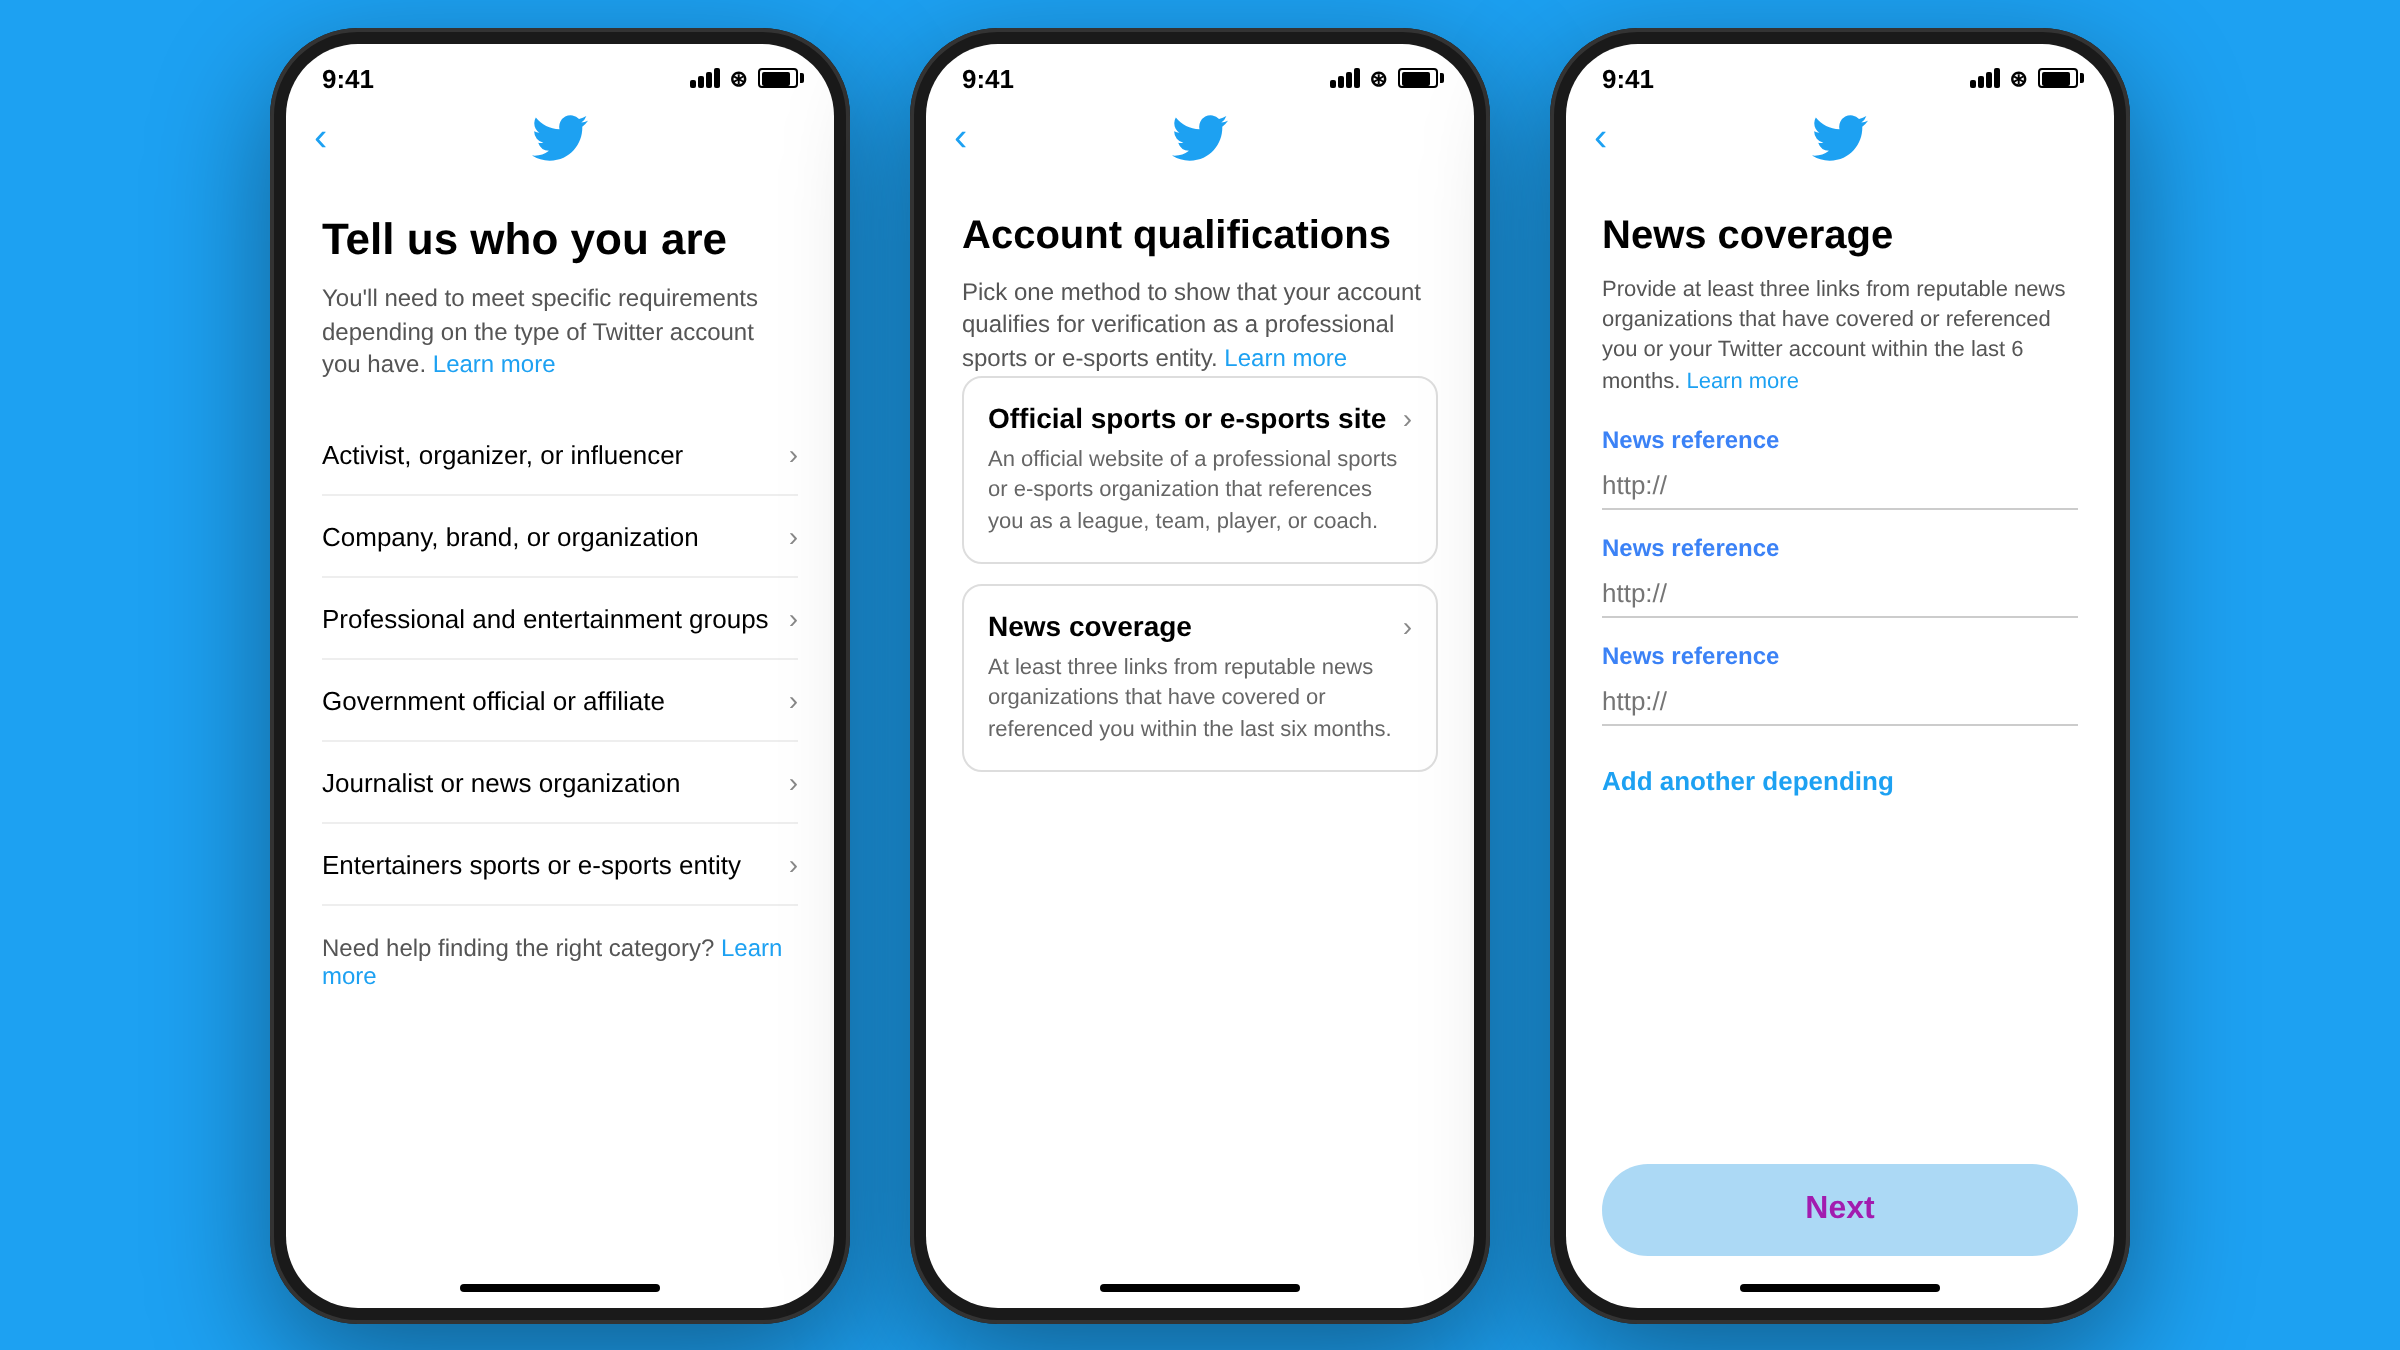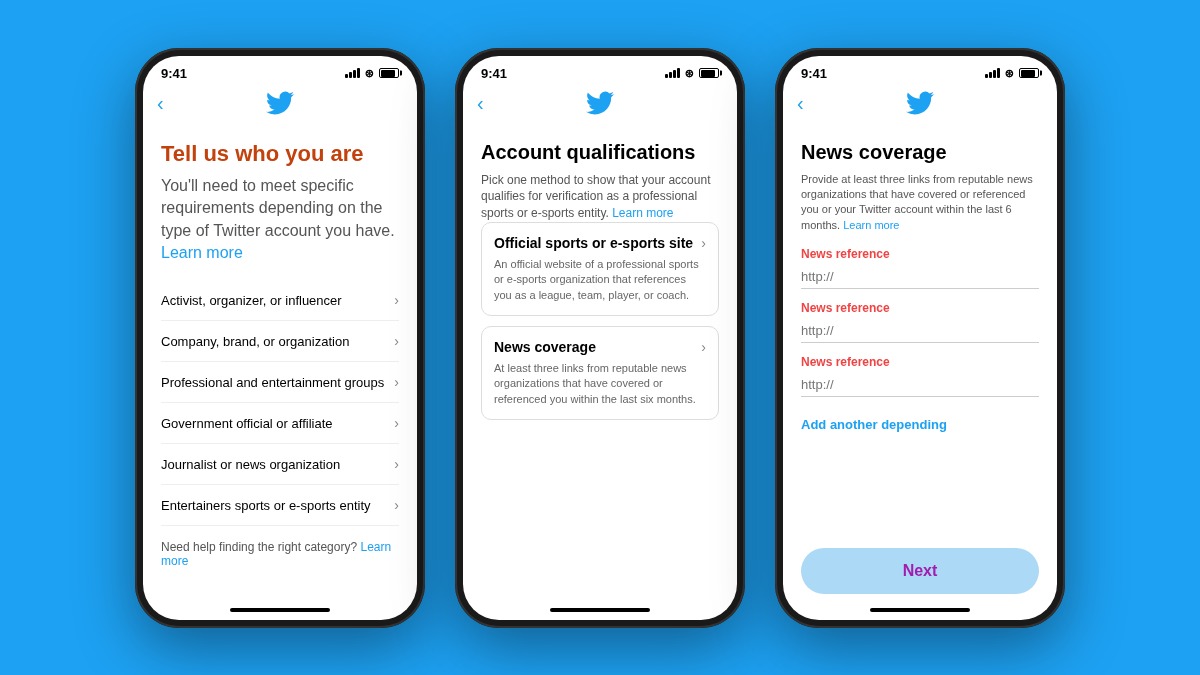--- a/index.html
+++ b/index.html
@@ -16,21 +16,21 @@
     }
 
     .phone-wrapper {
       display: flex;
       align-items: center;
       justify-content: center;
     }
 
     .phone {
       width: 290px;
-      height: 580px;
+      height: 648px;
       background: #1a1a1a;
       border-radius: 44px;
       padding: 8px;
       box-shadow: 0 20px 60px rgba(0,0,0,0.4), inset 0 0 0 2px #333;
       position: relative;
     }
 
     .phone-screen {
       width: 100%;
       height: 100%;
@@ -138,27 +138,27 @@
       overflow: hidden;
       padding: 16px 18px;
       display: flex;
       flex-direction: column;
     }
 
     
     .screen1-title {
       font-size: 22px;
       font-weight: 800;
-      color: #c2410c;
+      color: #000000;
       margin-bottom: 8px;
       line-height: 1.2;
     }
 
     .screen1-subtitle {
-      font-size: 16px;
+      font-size: 12px;
       color: #555;
       line-height: 1.4;
       margin-bottom: 16px;
     }
 
     .learn-link {
       color: #1da1f2;
       text-decoration: none;
     }
 
@@ -242,21 +242,21 @@
       margin-bottom: 14px;
     }
 
     .field-group {
       margin-bottom: 12px;
     }
 
     .field-label {
       font-size: 12px;
       font-weight: 700;
-      color: #ef4444;
+      color: #3b82f6;
       margin-bottom: 4px;
     }
 
     .field-input {
       width: 100%;
       border: none;
       border-bottom: 1px solid #ccc;
       padding: 4px 0;
       font-size: 13px;
       color: #888;

